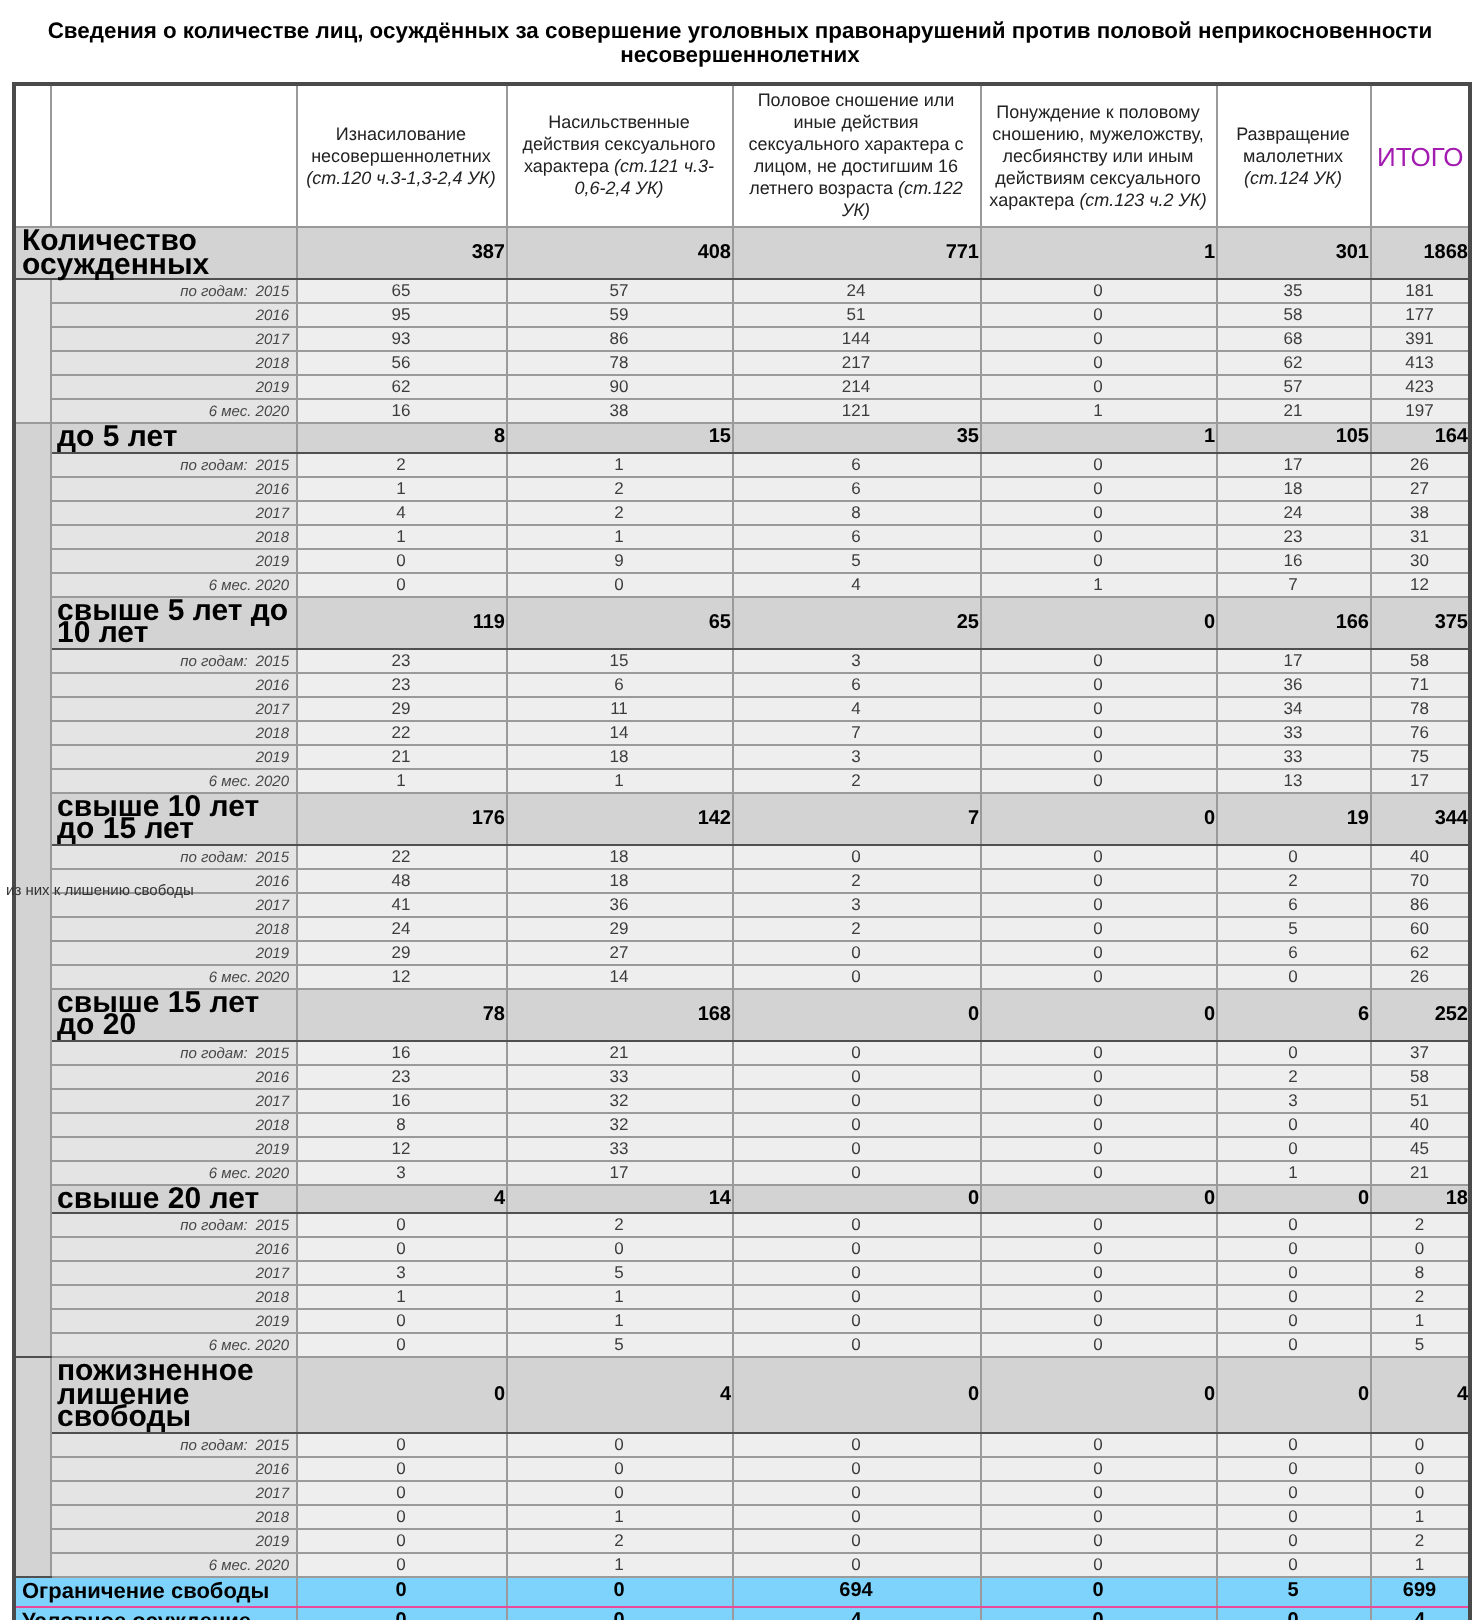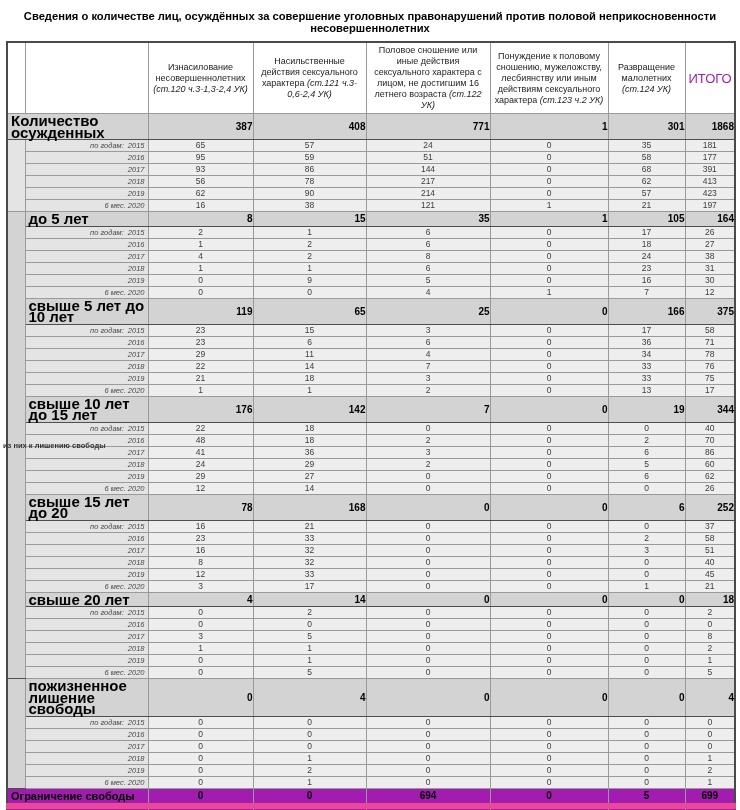--- a/index.html
+++ b/index.html
@@ -91,27 +91,26 @@
   .side-label {
     position: absolute;
     left: -5px;
     top: 50%;
     transform: translateY(-50%);
     white-space: nowrap;
     font-size: 7.5px;
     color: #333;
     z-index: 5;
     pointer-events: none;
-    font-weight: bold;
   }
   
   tr.summary-row td {
-    background: #a21caf;
+    background: #7dd3fc;
     border-top: 1px solid #4f4f4f;
-    border-bottom: 6px solid #ec4899;
+    border-bottom: 1px solid #ec4899;
   }
   td.slabel {
     font-weight: bold;
     font-size: 11px;
     line-height: 12px;
     text-align: left;
     padding: 1px 2px 1px 3px;
     color: #000;
   }
   td.sval {

